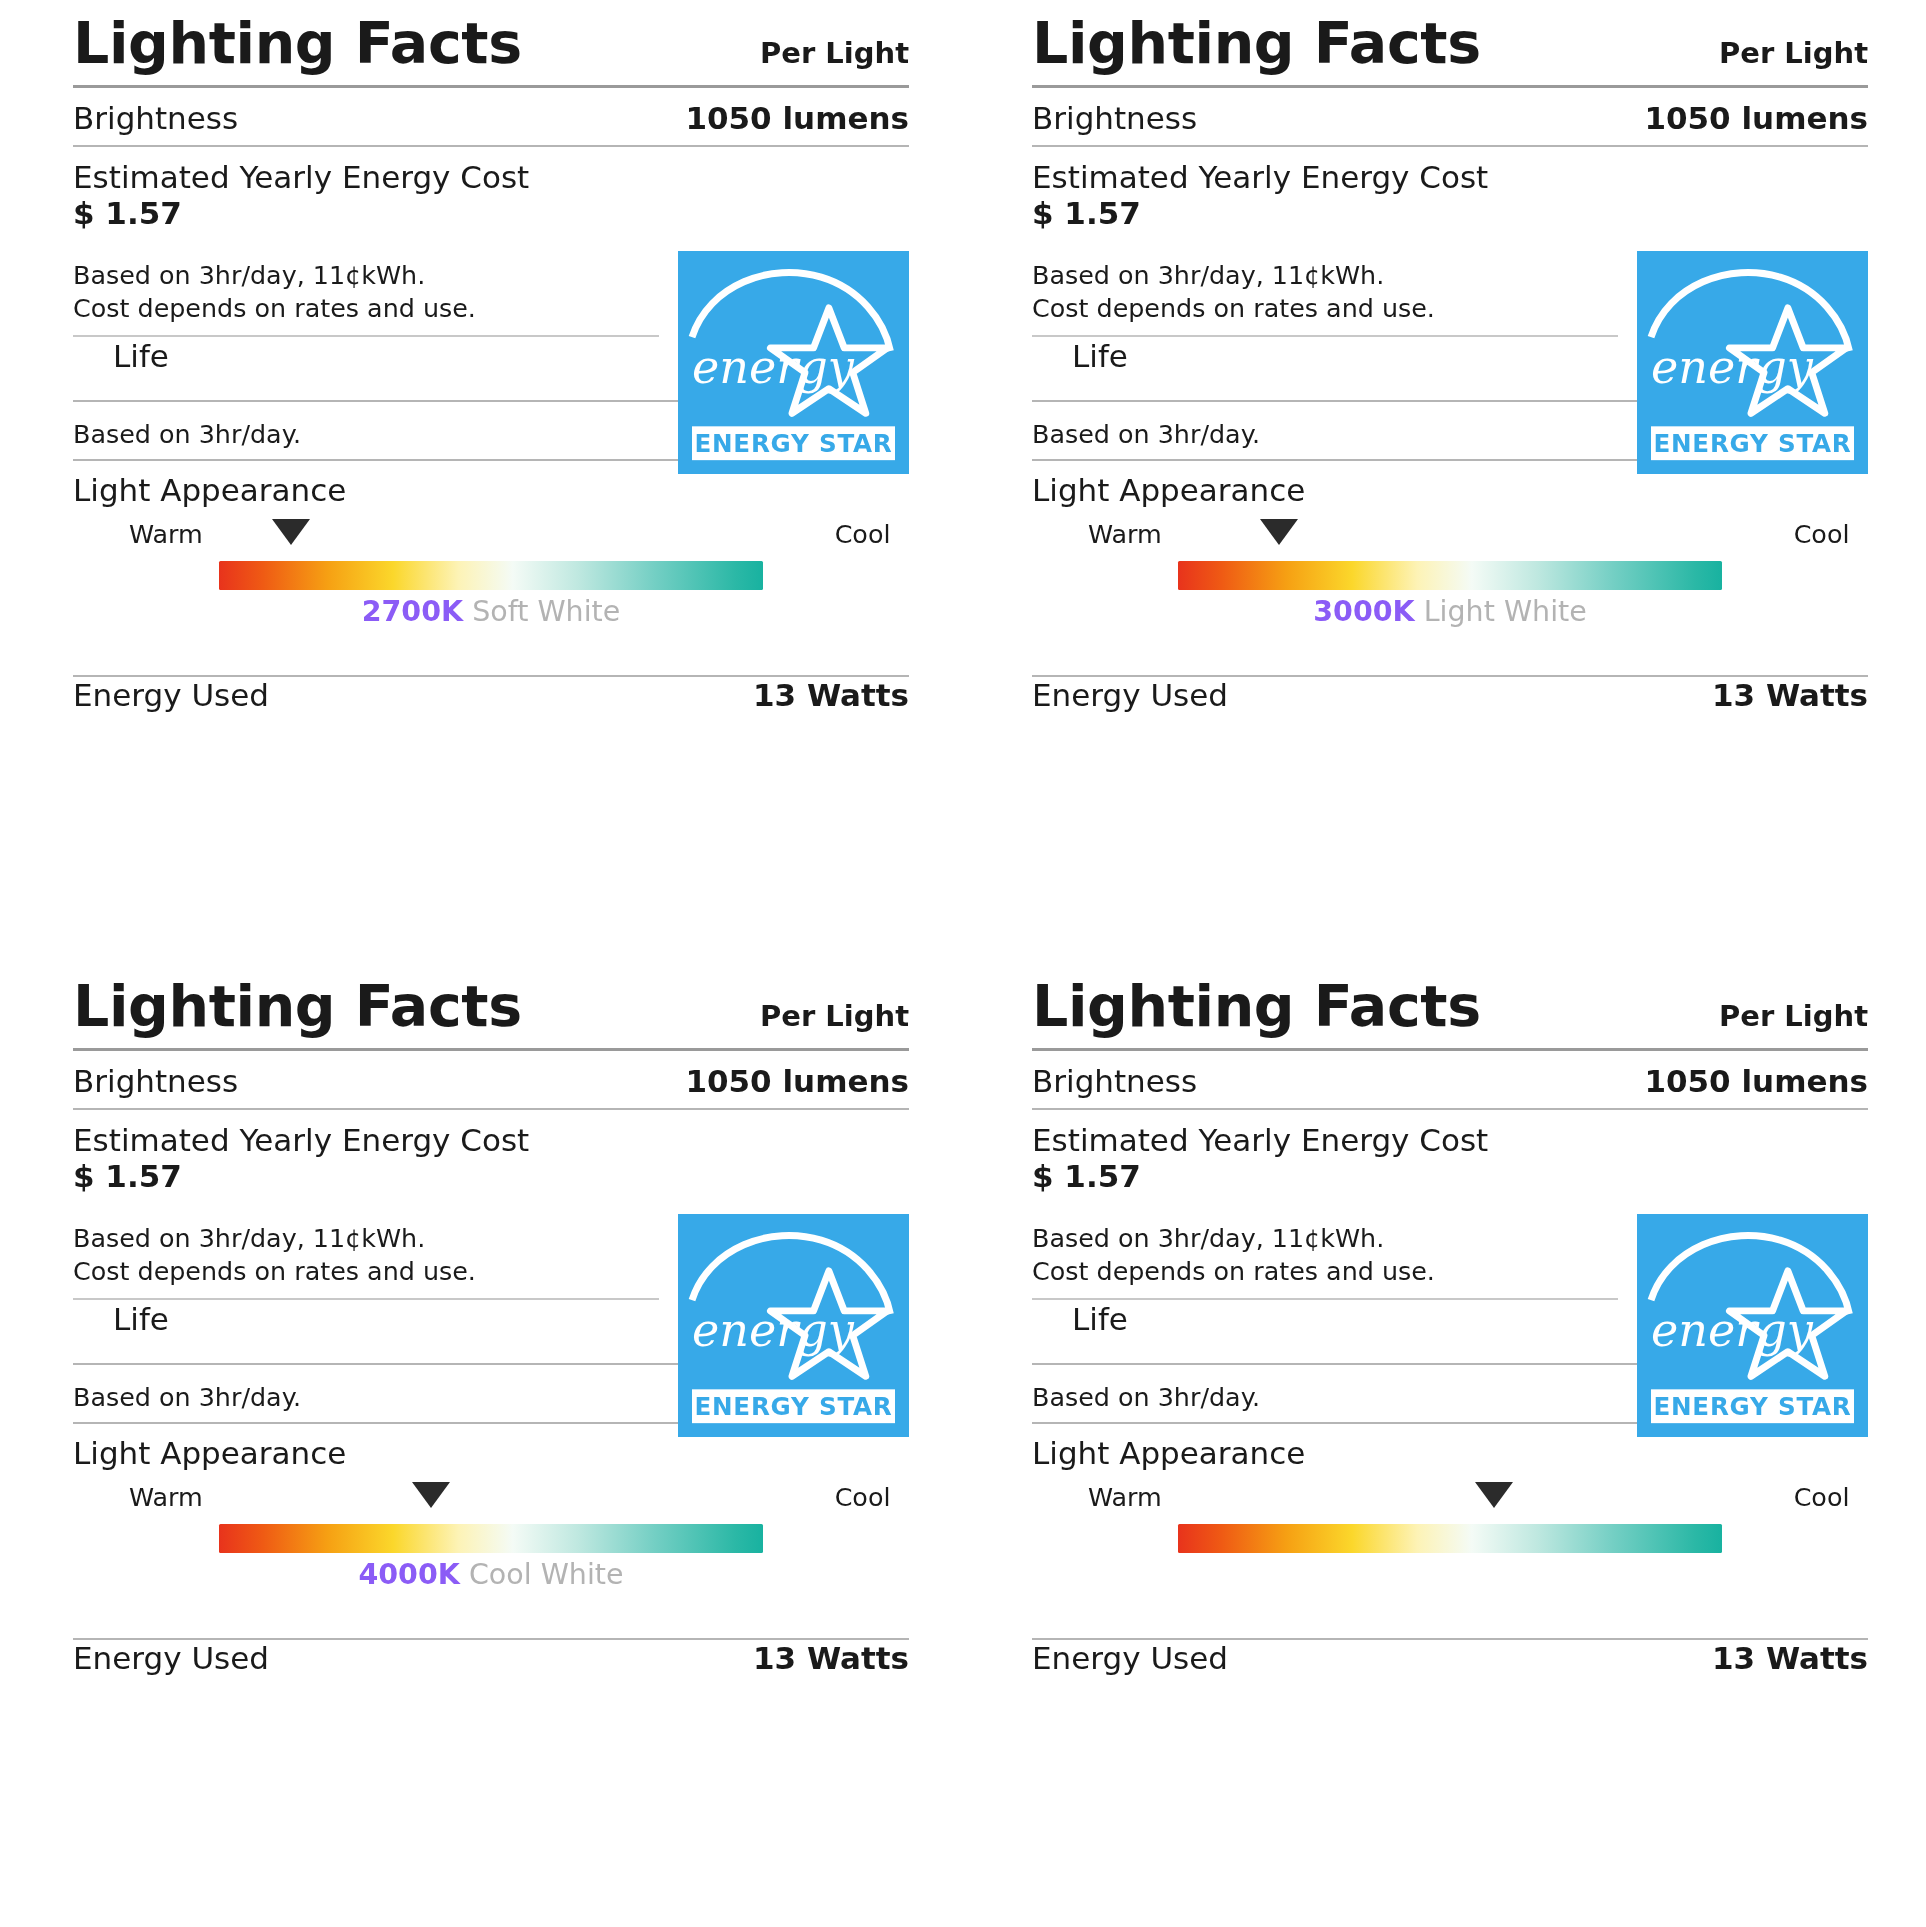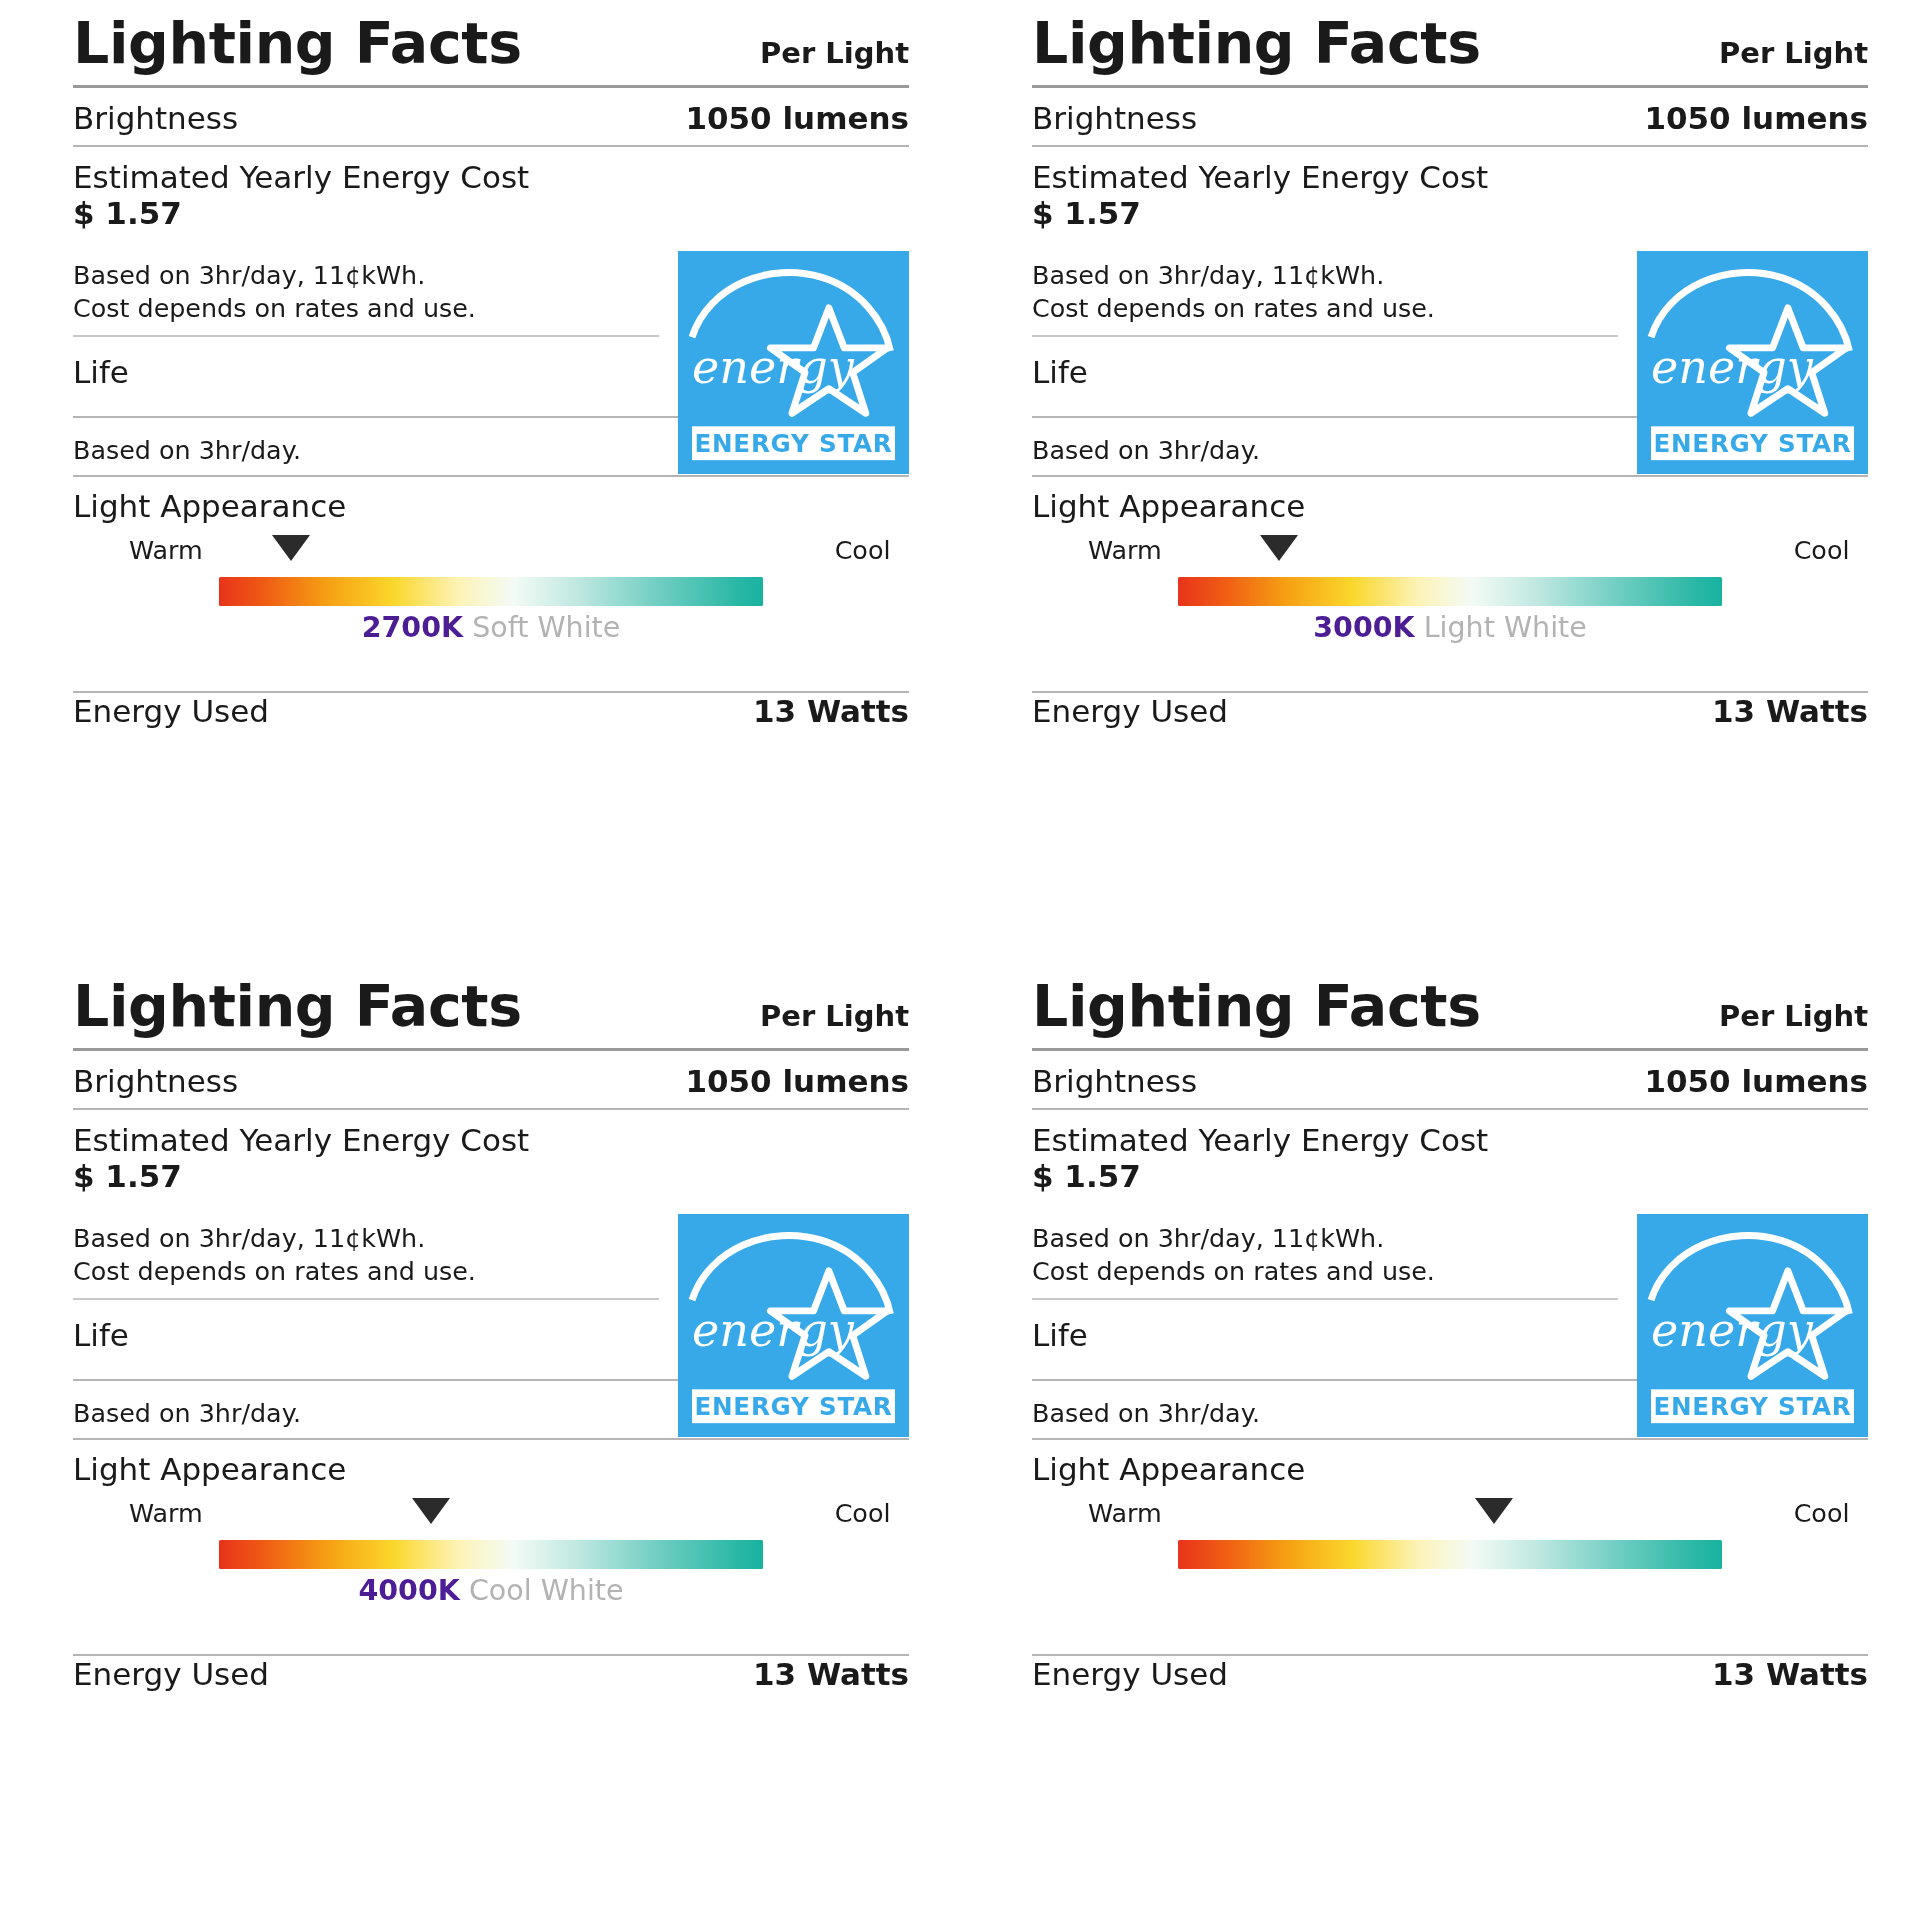--- a/index.html
+++ b/index.html
@@ -78,22 +78,23 @@
     line-height: 1.28;
     width: 586px;
   }
   .basis-rule {
     width: 586px;
     border-bottom: 2.3px solid #c8c8c8;
     margin-top: 10.8px;
   }
   .life-label {
     font-size: 31px;
-    padding-top: 17px;
+    padding-top: 1px;
     width: 586px;
+    margin-left: 40px;
   }
   .life-rule {
     border-bottom: 2.3px solid #b5b5b5;
     margin-top: 26px;
   }
 
   
   .estar {
     position: absolute;
     right: 0;
@@ -157,21 +158,21 @@
   }
   .kelvin {
     position: absolute;
     top: 82px;
     left: 0;
     right: 0;
     text-align: center;
     font-size: 28.5px;
     color: #b3b3b3;
   }
-  .kelvin b { color: #4c1d95; }
+  .kelvin b { color: #8b5cf6; }
 
   .energy-row {
     display: flex;
     align-items: baseline;
     justify-content: space-between;
   }
   .energy-row .lbl { font-size: 31px; }
   .energy-row .val { font-size: 31px; font-weight: bold; }
 
   

